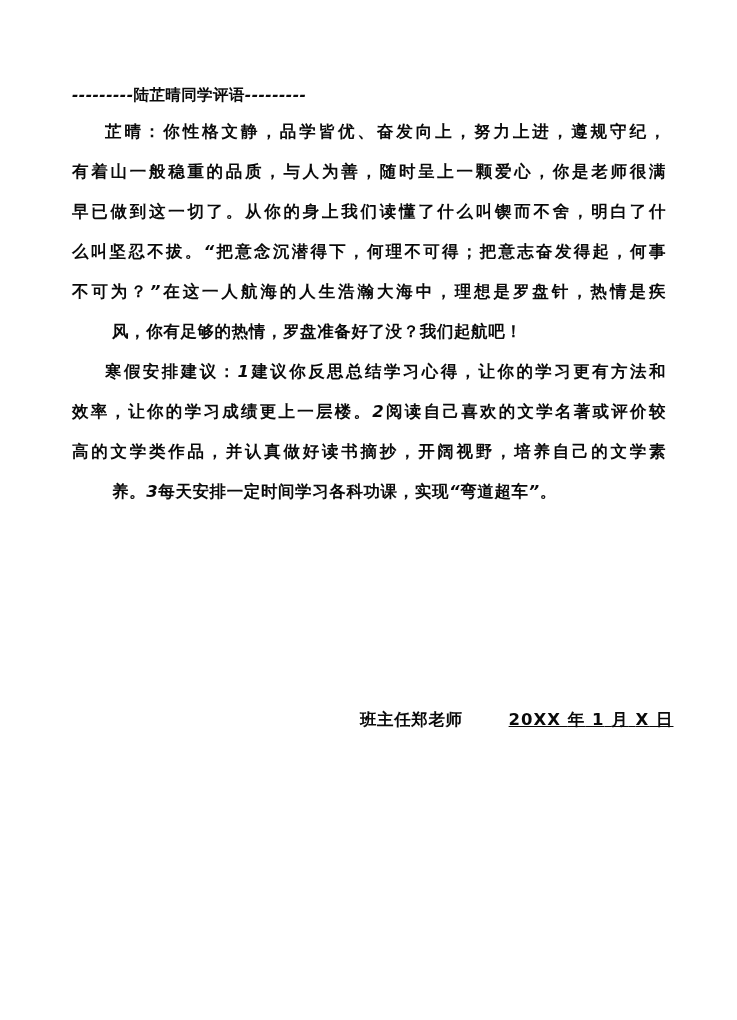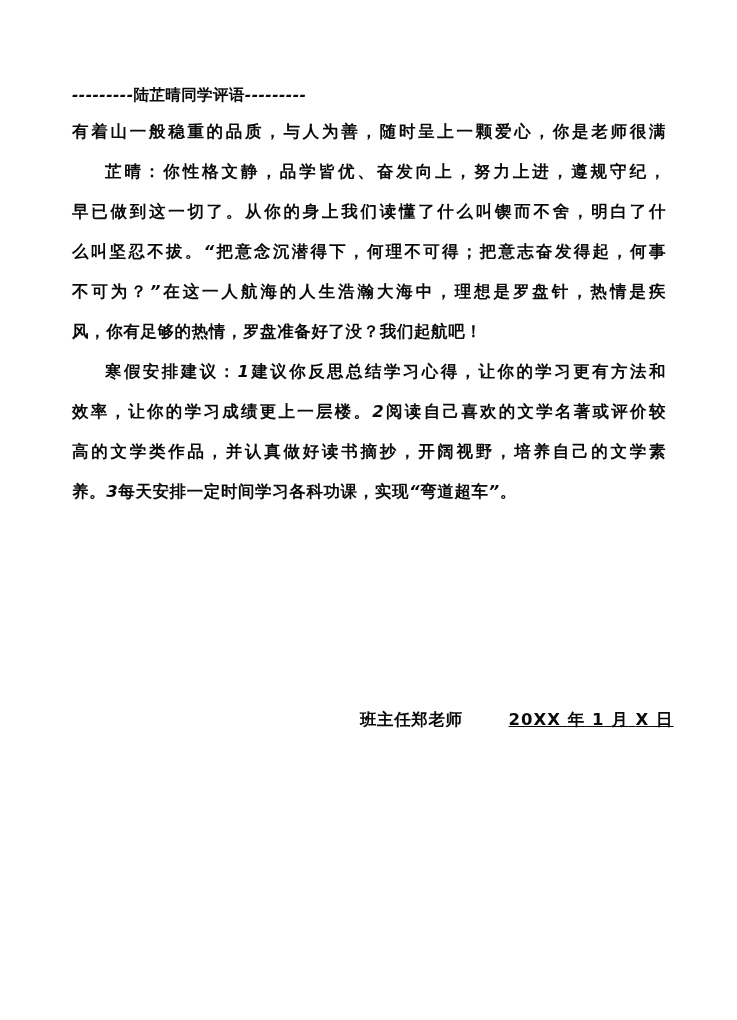--- a/index.html
+++ b/index.html
@@ -42,20 +42,21 @@
     line-height: 34px;
   }
   .justified {
     white-space: normal;
     text-align: justify;
     text-align-last: justify;
     text-justify: inter-character;
   }
   .last-line {
     text-align-last: left;
+    margin-left: 40px;
   }
   .indent {
     text-indent: 2em;
   }
   .signature {
     position: absolute;
     left: 0;
     top: 700px;
     width: 737px;
     height: 40px;
@@ -86,22 +87,22 @@
 </head>
 <body>
 
 <div class="page">
 
   <div class="doc-body">
 
     <div class="line title-line">---------陆芷晴同学评语---------</div>
 
     <div>
+      <div class="line justified indent">芷晴：你性格文静，品学皆优、奋发向上，努力上进，遵规守纪，</div>
       <div class="line justified">有着山一般稳重的品质，与人为善，随时呈上一颗爱心，你是老师很满</div>
-      <div class="line justified indent">芷晴：你性格文静，品学皆优、奋发向上，努力上进，遵规守纪，</div>
       <div class="line justified">早已做到这一切了。从你的身上我们读懂了什么叫锲而不舍，明白了什</div>
       <div class="line justified">么叫坚忍不拔。“把意念沉潜得下，何理不可得；把意志奋发得起，何事</div>
       <div class="line justified">不可为？”在这一人航海的人生浩瀚大海中，理想是罗盘针，热情是疾</div>
       <div class="line justified last-line">风，你有足够的热情，罗盘准备好了没？我们起航吧！</div>
     </div>
 
     <div>
       <div class="line justified indent">寒假安排建议：1建议你反思总结学习心得，让你的学习更有方法和</div>
       <div class="line justified">效率，让你的学习成绩更上一层楼。2阅读自己喜欢的文学名著或评价较</div>
       <div class="line justified">高的文学类作品，并认真做好读书摘抄，开阔视野，培养自己的文学素</div>

